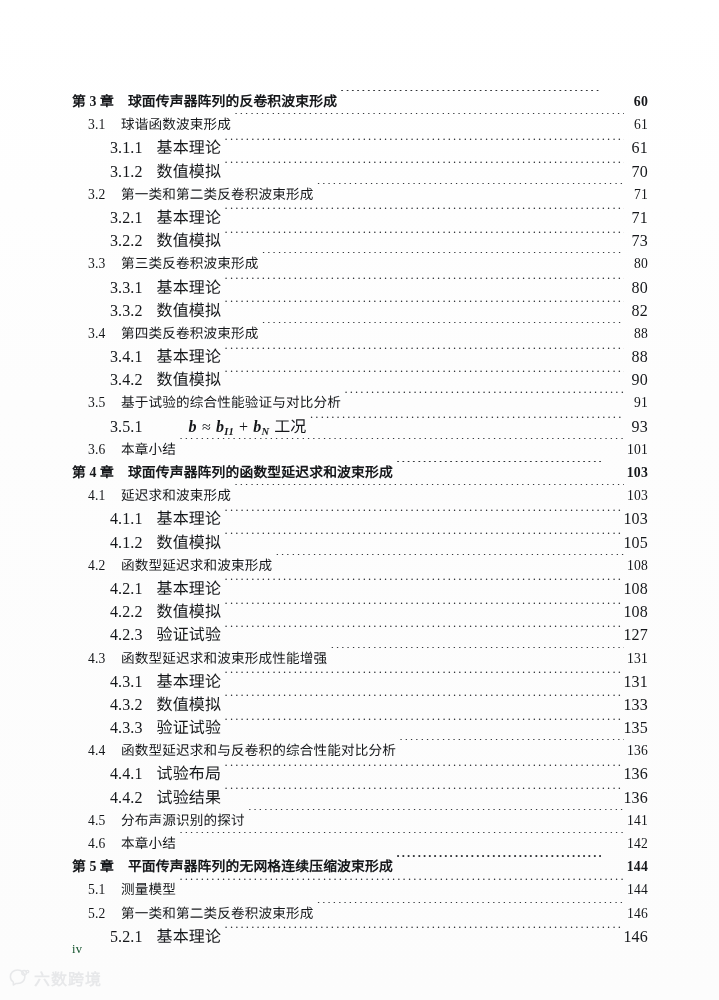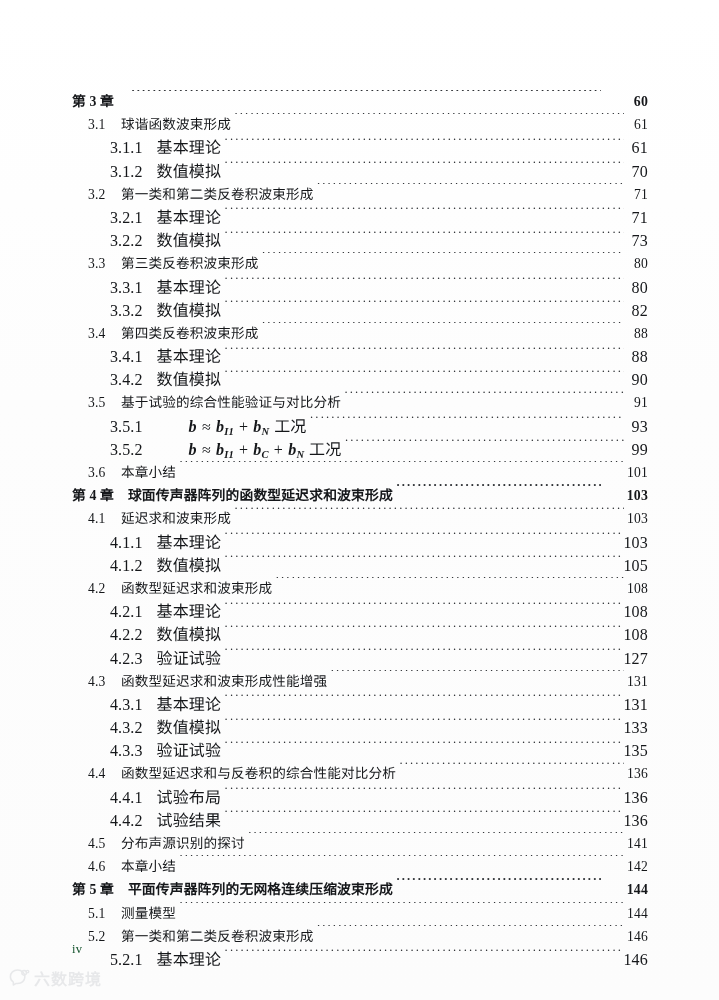--- a/index.html
+++ b/index.html
@@ -174,20 +174,21 @@
 </style>
 </head>
 <body>
 
 <div class="page">
   <div class="paper-tint"></div>
 
   <div class="toc" id="toc-list">
       <div class="toc-entry lvl0">
         <span class="num">第 3 章</span>
+        <span class="title cjk">球面传声器阵列的反卷积波束形成</span>
         <span class="leader"></span>
         <span class="pageno">60</span>
       </div>
       <div class="toc-entry lvl1">
         <span class="num">3.1</span>
         <span class="title cjk">球谐函数波束形成</span>
         <span class="leader"></span>
         <span class="pageno">61</span>
       </div>
       <div class="toc-entry lvl2">
@@ -260,26 +261,20 @@
         <span class="num">3.5</span>
         <span class="title cjk">基于试验的综合性能验证与对比分析</span>
         <span class="leader"></span>
         <span class="pageno">91</span>
       </div>
       <div class="toc-entry lvl2">
         <span class="num">3.5.1</span>
         <span class="title cjk"><span class="math">b<span class="op"> ≈ </span>b<sub>I1</sub><span class="op"> + </span>b<sub>N</sub><span class="math-suffix cjk">工况</span></span></span>
         <span class="leader"></span>
         <span class="pageno">93</span>
-      </div>
-      <div class="toc-entry lvl2">
-        <span class="num">3.5.2</span>
-        <span class="title cjk"><span class="math">b<span class="op"> ≈ </span>b<sub>I1</sub><span class="op"> + </span>b<sub>C</sub><span class="op"> + </span>b<sub>N</sub><span class="math-suffix cjk">工况</span></span></span>
-        <span class="leader"></span>
-        <span class="pageno">99</span>
       </div>
       <div class="toc-entry lvl1">
         <span class="num">3.6</span>
         <span class="title cjk">本章小结</span>
         <span class="leader"></span>
         <span class="pageno">101</span>
       </div>
       <div class="toc-entry lvl0">
         <span class="num">第 4 章</span>
         <span class="title cjk">球面传声器阵列的函数型延迟求和波束形成</span>

